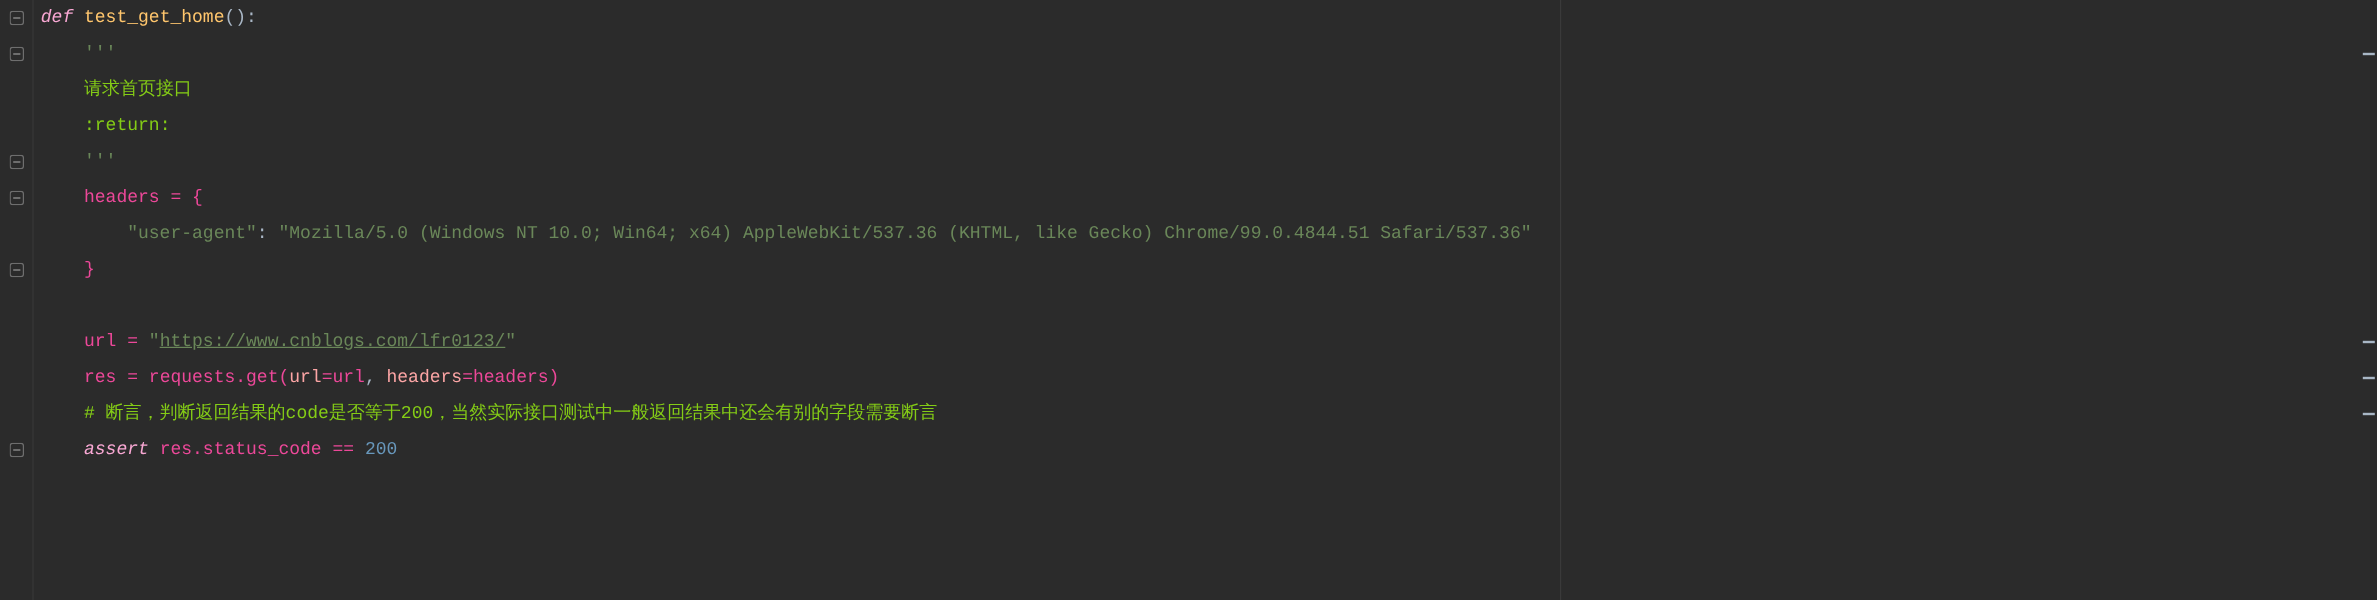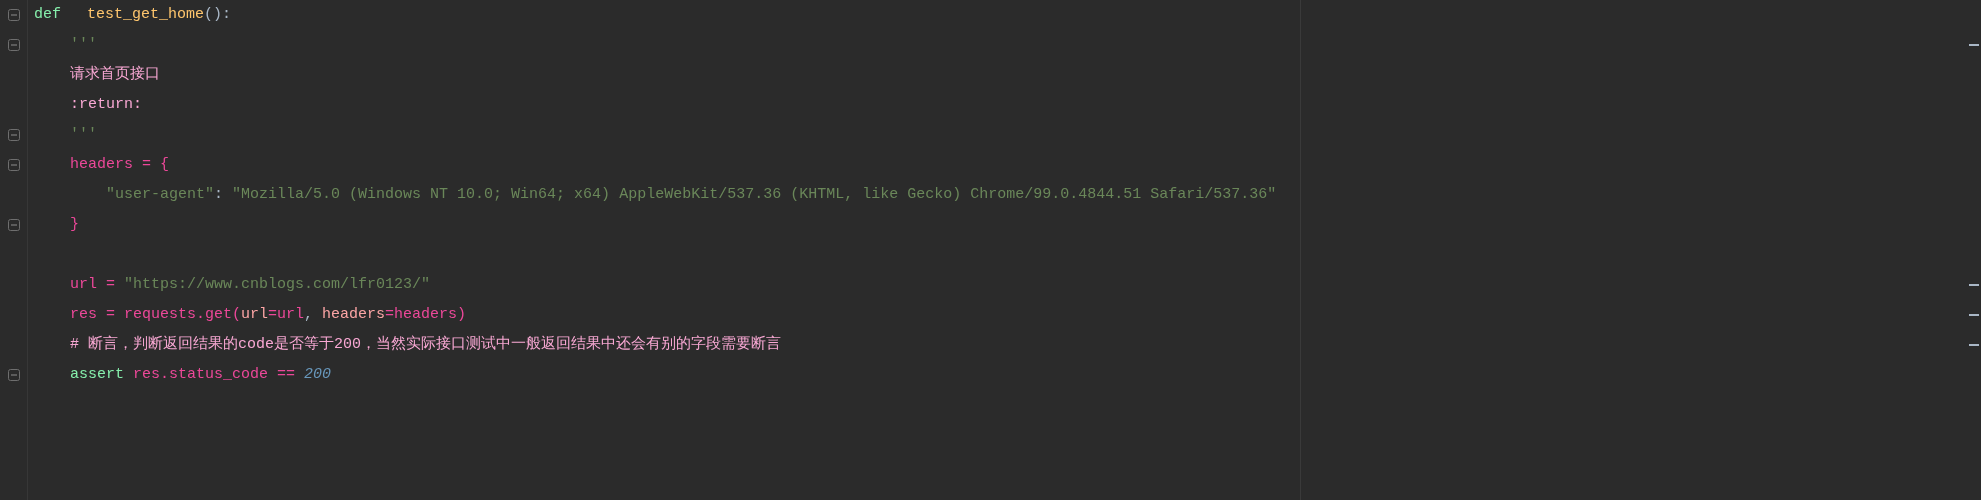--- a/index.html
+++ b/index.html
@@ -57,29 +57,29 @@
     background: #2b2b2b;
   }
   .mark {
     position: absolute;
     right: 2px;
     width: 10px;
     height: 2px;
     background: #a9b7c6;
   }
   .ln { display:block; height:30px; }
-  .kw { color: #86efac; }
-  .fn { color: #ffc66d; margin-left: 17px; }
+  .kw { color: #f9a8d4; font-style: italic; }
+  .fn { color: #ffc66d; }
   .str { color: #6a8759; }
-  .comment { color: #f9a8d4; }
+  .comment { color: #84cc16; }
   .op { color: #a9b7c6; }
-  .num { color: #6897bb; font-style: italic; }
+  .num { color: #6897bb; }
   .param { color: #fca5a5; }
   .ident { color: #ec4899; }
-  .underline { }
+  .underline { text-decoration: underline; }
 </style>
 </head>
 <body>
 
 <div class="editor">
   <div class="gutter" id="gutter">
       <div class="fold-marker" style="top: 9px;">
         <svg width="12" height="12" viewBox="0 0 12 12">
           <rect x="0.5" y="0.5" width="11" height="11" rx="2" fill="none" stroke="#6e6e6e"></rect>
           <line x1="3" y1="6" x2="9" y2="6" stroke="#6e6e6e" stroke-width="1.5"></line>

